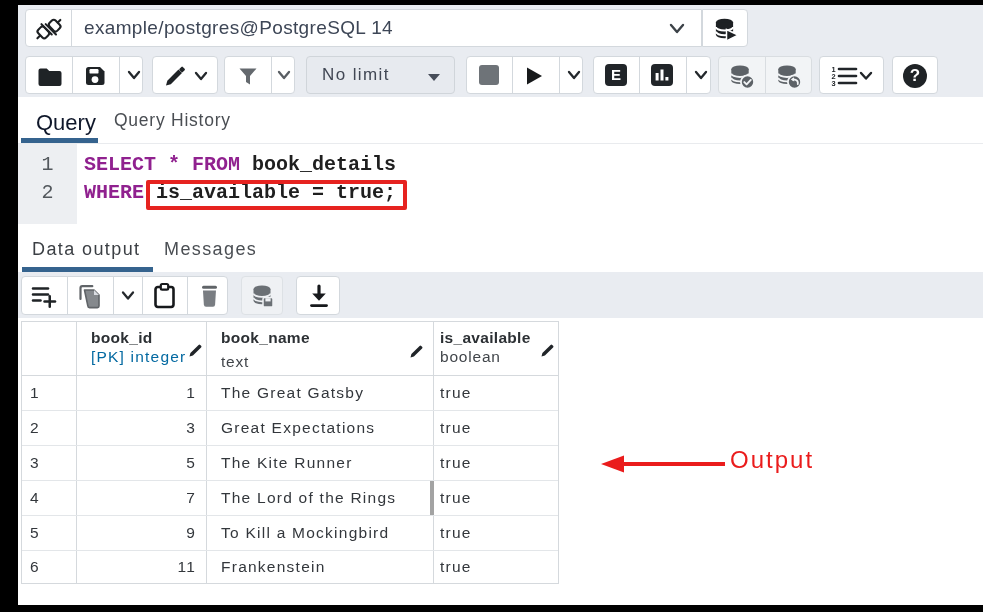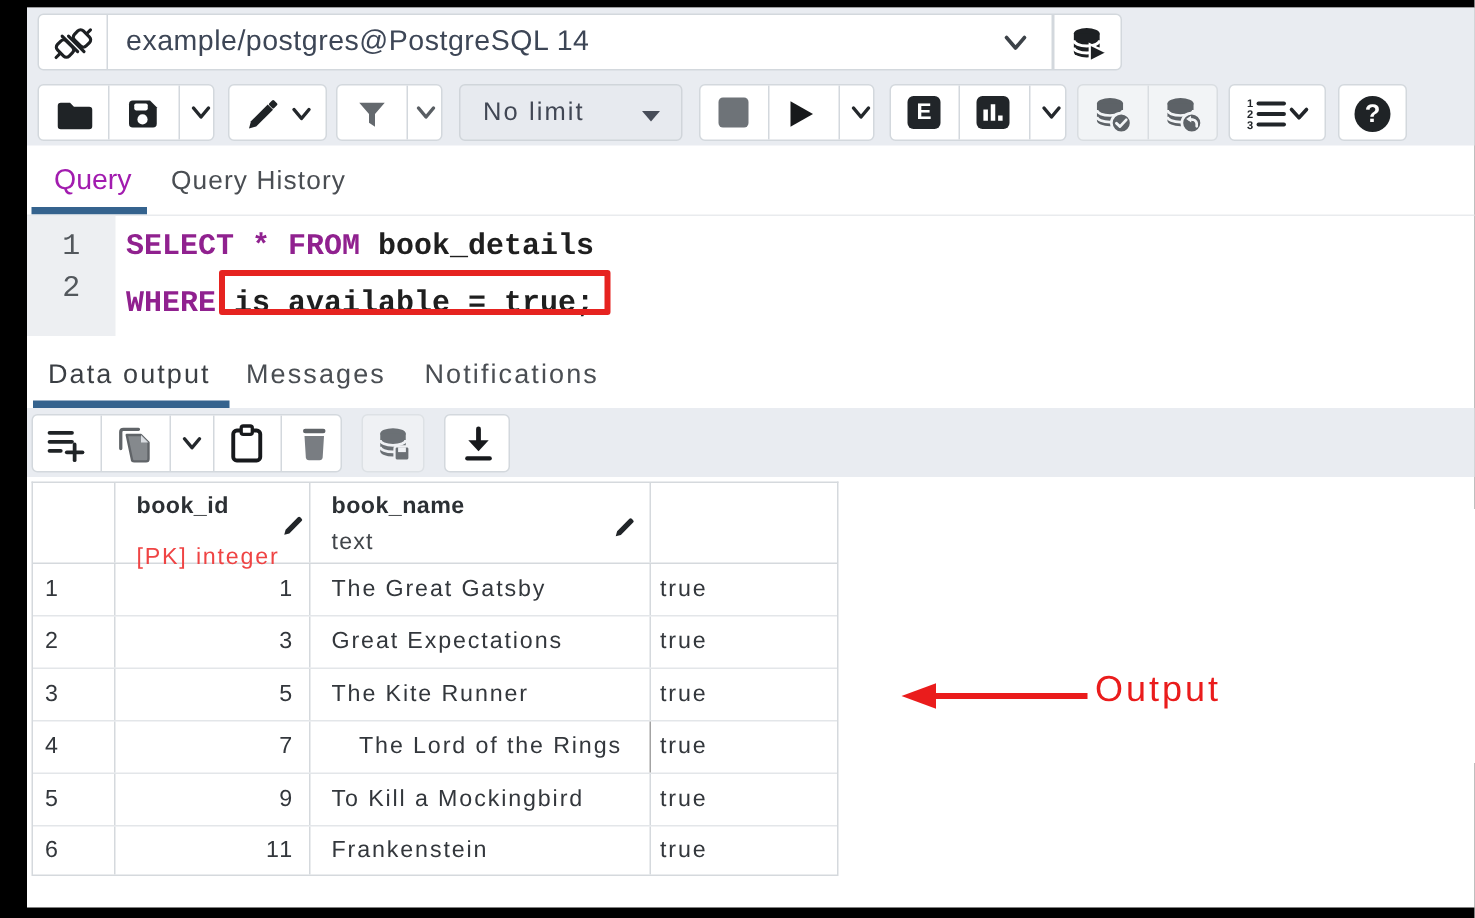--- a/index.html
+++ b/index.html
@@ -151,39 +151,38 @@
             <text x="1.4" y="23">3</text>
     </g>
     <polyline points="31,10 36,15.5 41,10" fill="none" stroke="#212529" stroke-width="2.4" stroke-linecap="round" stroke-linejoin="round"></polyline>
   </svg>
 </div>
 
 <div class="btn" style="left:874px;top:51px;width:46px;height:38px;">
   <div class="abs" style="left:10px;top:7px;width:24px;height:24px;background:#1f2326;border-radius:50%;color:#fff;font-weight:bold;font-size:17px;text-align:center;line-height:24px;">?</div>
 </div>
 
-<div class="abs" style="left:18px;top:105px;font-size:19px;color:#a21caf;">Query</div>
+<div class="abs" style="left:18px;top:105px;font-size:22px;color:#0f172a;">Query</div>
 <div class="abs" style="left:96px;top:105px;font-size:17.5px;letter-spacing:0.75px;color:#4a4e53;">Query History</div>
 <div class="abs" style="left:3px;top:133px;width:77px;height:5px;background:#35638e;"></div>
 <div class="abs" style="left:0px;top:138px;width:973px;height:1px;background:#e9ebee;"></div>
 
 <div class="abs" style="left:0px;top:139px;width:59px;height:80px;background:#edeff2;"></div>
 <div class="abs" style="left:0px;top:143px;width:59px;font-family:'Liberation Mono',monospace;font-size:20px;color:#53585d;">
   <div style="height:28px;line-height:28px;padding-top:3px;text-align:center;">1</div>
   <div style="height:28px;line-height:28px;text-align:center;margin-top:3px;">2</div>
 </div>
 <div class="abs" style="left:66px;top:143px;font-family:'Liberation Mono',monospace;font-size:20px;font-weight:bold;color:#1f1f1f;">
   <div style="height:28px;line-height:28px;padding-top:3px;white-space:pre;"><span style="color:#90218f;">SELECT * FROM</span><span> book_details</span></div>
-  <div style="height:28px;line-height:28px;white-space:pre;margin-top:13px;"><span style="color:#90218f;">WHERE</span><span> is_available = true;</span></div>
+  <div style="height:28px;line-height:28px;white-space:pre;margin-top:3px;"><span style="color:#90218f;">WHERE</span><span> is_available = true;</span></div>
 </div>
 <div class="abs" style="left:128px;top:175px;width:261px;height:30px;border:4px solid #e62320;border-radius:2px;"></div>
 
 <div class="abs" style="left:14px;top:234px;font-size:18px;letter-spacing:1.4px;color:#3b3f44;">Data output</div>
 <div class="abs" style="left:146px;top:234px;font-size:18px;letter-spacing:1.4px;color:#4a4e53;">Messages</div>
-<div class="abs" style="left:265px;top:234px;font-size:18px;letter-spacing:1.4px;color:#4a4e53;">Notifications</div>
 <div class="abs" style="left:4px;top:262px;width:131px;height:5px;background:#35638e;"></div>
 
 <div class="abs" style="left:0px;top:267px;width:973px;height:46px;background:#e9ecf1;"></div>
 <div class="btn" style="left:3px;top:271px;width:207px;height:39px;">
   <div class="sep" style="left:45px;"></div>
         <div class="sep" style="left:91px;"></div>
         <div class="sep" style="left:120px;"></div>
         <div class="sep" style="left:165px;"></div>
   <svg class="icn" style="left:9px;top:7px;" width="27" height="25" viewBox="0 0 27 25">
     <g stroke="#1f2326" stroke-width="2.5" stroke-linecap="round">
@@ -229,32 +228,39 @@
     </g>
     <path d="M6.2 10.5 h13.6 L13 17.8 Z" fill="#17191c"></path>
   </svg>
 </div>
 
 <div class="abs" style="left:3px;top:316px;width:538px;border:1px solid #d5d9dd;border-bottom:none;background:#fff;font-size:15.5px;letter-spacing:1.25px;color:#33373c;">
   <div style="display:flex;height:54px;border-bottom:1px solid #d5d9dd;">
     <div style="width:55px;border-right:1px solid #d5d9dd;"></div>
     <div style="width:130px;border-right:1px solid #d5d9dd;position:relative;padding:7px 0 0 14px;">
       <div style="font-weight:bold;letter-spacing:0.3px;color:#2c3034;">book_id</div>
-      <div style="color:#ef4444;margin-top:16px;letter-spacing:1.2px;">[PK] integer</div>
+      <div style="color:#0369a1;margin-top:1px;letter-spacing:1.2px;">[PK] integer</div>
       <svg style="position:absolute;right:3px;top:21px;" width="15" height="15" viewBox="0 0 15 15">
               <path d="M1.5 13.5 l0.9-3.4 8.2-8.2 a1.1 1.1 0 0 1 1.6 0 l0.9 0.9 a1.1 1.1 0 0 1 0 1.6 l-8.2 8.2 z" fill="#212529"></path>
             </svg>
     </div>
     <div style="width:227px;border-right:1px solid #d5d9dd;position:relative;padding:7px 0 0 14px;">
       <div style="font-weight:bold;letter-spacing:0.3px;color:#2c3034;">book_name</div>
       <div style="color:#41454a;margin-top:6px;letter-spacing:0.8px;">text</div>
       <svg style="position:absolute;right:9px;top:22px;" width="15" height="15" viewBox="0 0 15 15">
               <path d="M1.5 13.5 l0.9-3.4 8.2-8.2 a1.1 1.1 0 0 1 1.6 0 l0.9 0.9 a1.1 1.1 0 0 1 0 1.6 l-8.2 8.2 z" fill="#212529"></path>
             </svg>
     </div>
+    <div style="width:124px;position:relative;padding:7px 0 0 6px;">
+      <div style="font-weight:bold;letter-spacing:0.3px;color:#2c3034;">is_available</div>
+      <div style="color:#41454a;margin-top:1px;letter-spacing:0.8px;">boolean</div>
+      <svg style="position:absolute;right:3px;top:21px;" width="15" height="15" viewBox="0 0 15 15">
+              <path d="M1.5 13.5 l0.9-3.4 8.2-8.2 a1.1 1.1 0 0 1 1.6 0 l0.9 0.9 a1.1 1.1 0 0 1 0 1.6 l-8.2 8.2 z" fill="#212529"></path>
+            </svg>
+    </div>
   </div>
   <div class="row" style="display:flex;height:35px;border-bottom:1px solid #e3e6e9;">
     <div class="c0" style="width:55px;border-right:1px solid #d5d9dd;padding:8px 0 0 8px;">1</div>
     <div class="c1" style="width:130px;border-right:1px solid #d5d9dd;padding:8px 10px 0 0;text-align:right;">1</div>
     <div class="c2" style="width:227px;border-right:1px solid #d5d9dd;padding:8px 12px 0 14px;">The Great Gatsby</div>
     <div class="c3" style="width:124px;padding:8px 0 0 6px;">true</div>
   </div>
   <div class="row" style="display:flex;height:35px;border-bottom:1px solid #e3e6e9;">
     <div class="c0" style="width:55px;border-right:1px solid #d5d9dd;padding:8px 0 0 8px;">2</div>
     <div class="c1" style="width:130px;border-right:1px solid #d5d9dd;padding:8px 10px 0 0;text-align:right;">3</div>
@@ -263,21 +269,21 @@
   </div>
   <div class="row" style="display:flex;height:35px;border-bottom:1px solid #e3e6e9;">
     <div class="c0" style="width:55px;border-right:1px solid #d5d9dd;padding:8px 0 0 8px;">3</div>
     <div class="c1" style="width:130px;border-right:1px solid #d5d9dd;padding:8px 10px 0 0;text-align:right;">5</div>
     <div class="c2" style="width:227px;border-right:1px solid #d5d9dd;padding:8px 0 0 14px;">The Kite Runner</div>
     <div class="c3" style="width:124px;padding:8px 0 0 6px;">true</div>
   </div>
   <div class="row" style="display:flex;height:35px;border-bottom:1px solid #e3e6e9;">
     <div class="c0" style="width:55px;border-right:1px solid #d5d9dd;padding:8px 0 0 8px;">4</div>
     <div class="c1" style="width:130px;border-right:1px solid #d5d9dd;padding:8px 10px 0 0;text-align:right;">7</div>
-    <div class="c2" style="width:227px;border-right:1px solid #a3a3a3;padding:8px 0 0 14px;text-align:center;">The Lord of the Rings</div>
+    <div class="c2" style="width:227px;border-right:4px solid #a3a3a3;padding:8px 0 0 14px;">The Lord of the Rings</div>
     <div class="c3" style="width:124px;padding:8px 0 0 6px;">true</div>
   </div>
   <div class="row" style="display:flex;height:35px;border-bottom:1px solid #e3e6e9;">
     <div class="c0" style="width:55px;border-right:1px solid #d5d9dd;padding:8px 0 0 8px;">5</div>
     <div class="c1" style="width:130px;border-right:1px solid #d5d9dd;padding:8px 10px 0 0;text-align:right;">9</div>
     <div class="c2" style="width:227px;border-right:1px solid #d5d9dd;padding:8px 0 0 14px;">To Kill a Mockingbird</div>
     <div class="c3" style="width:124px;padding:8px 0 0 6px;">true</div>
   </div>
   <div class="row" style="display:flex;height:33px;border-bottom:1px solid #d5d9dd;">
     <div class="c0" style="width:55px;border-right:1px solid #d5d9dd;padding:7px 0 0 8px;">6</div>

